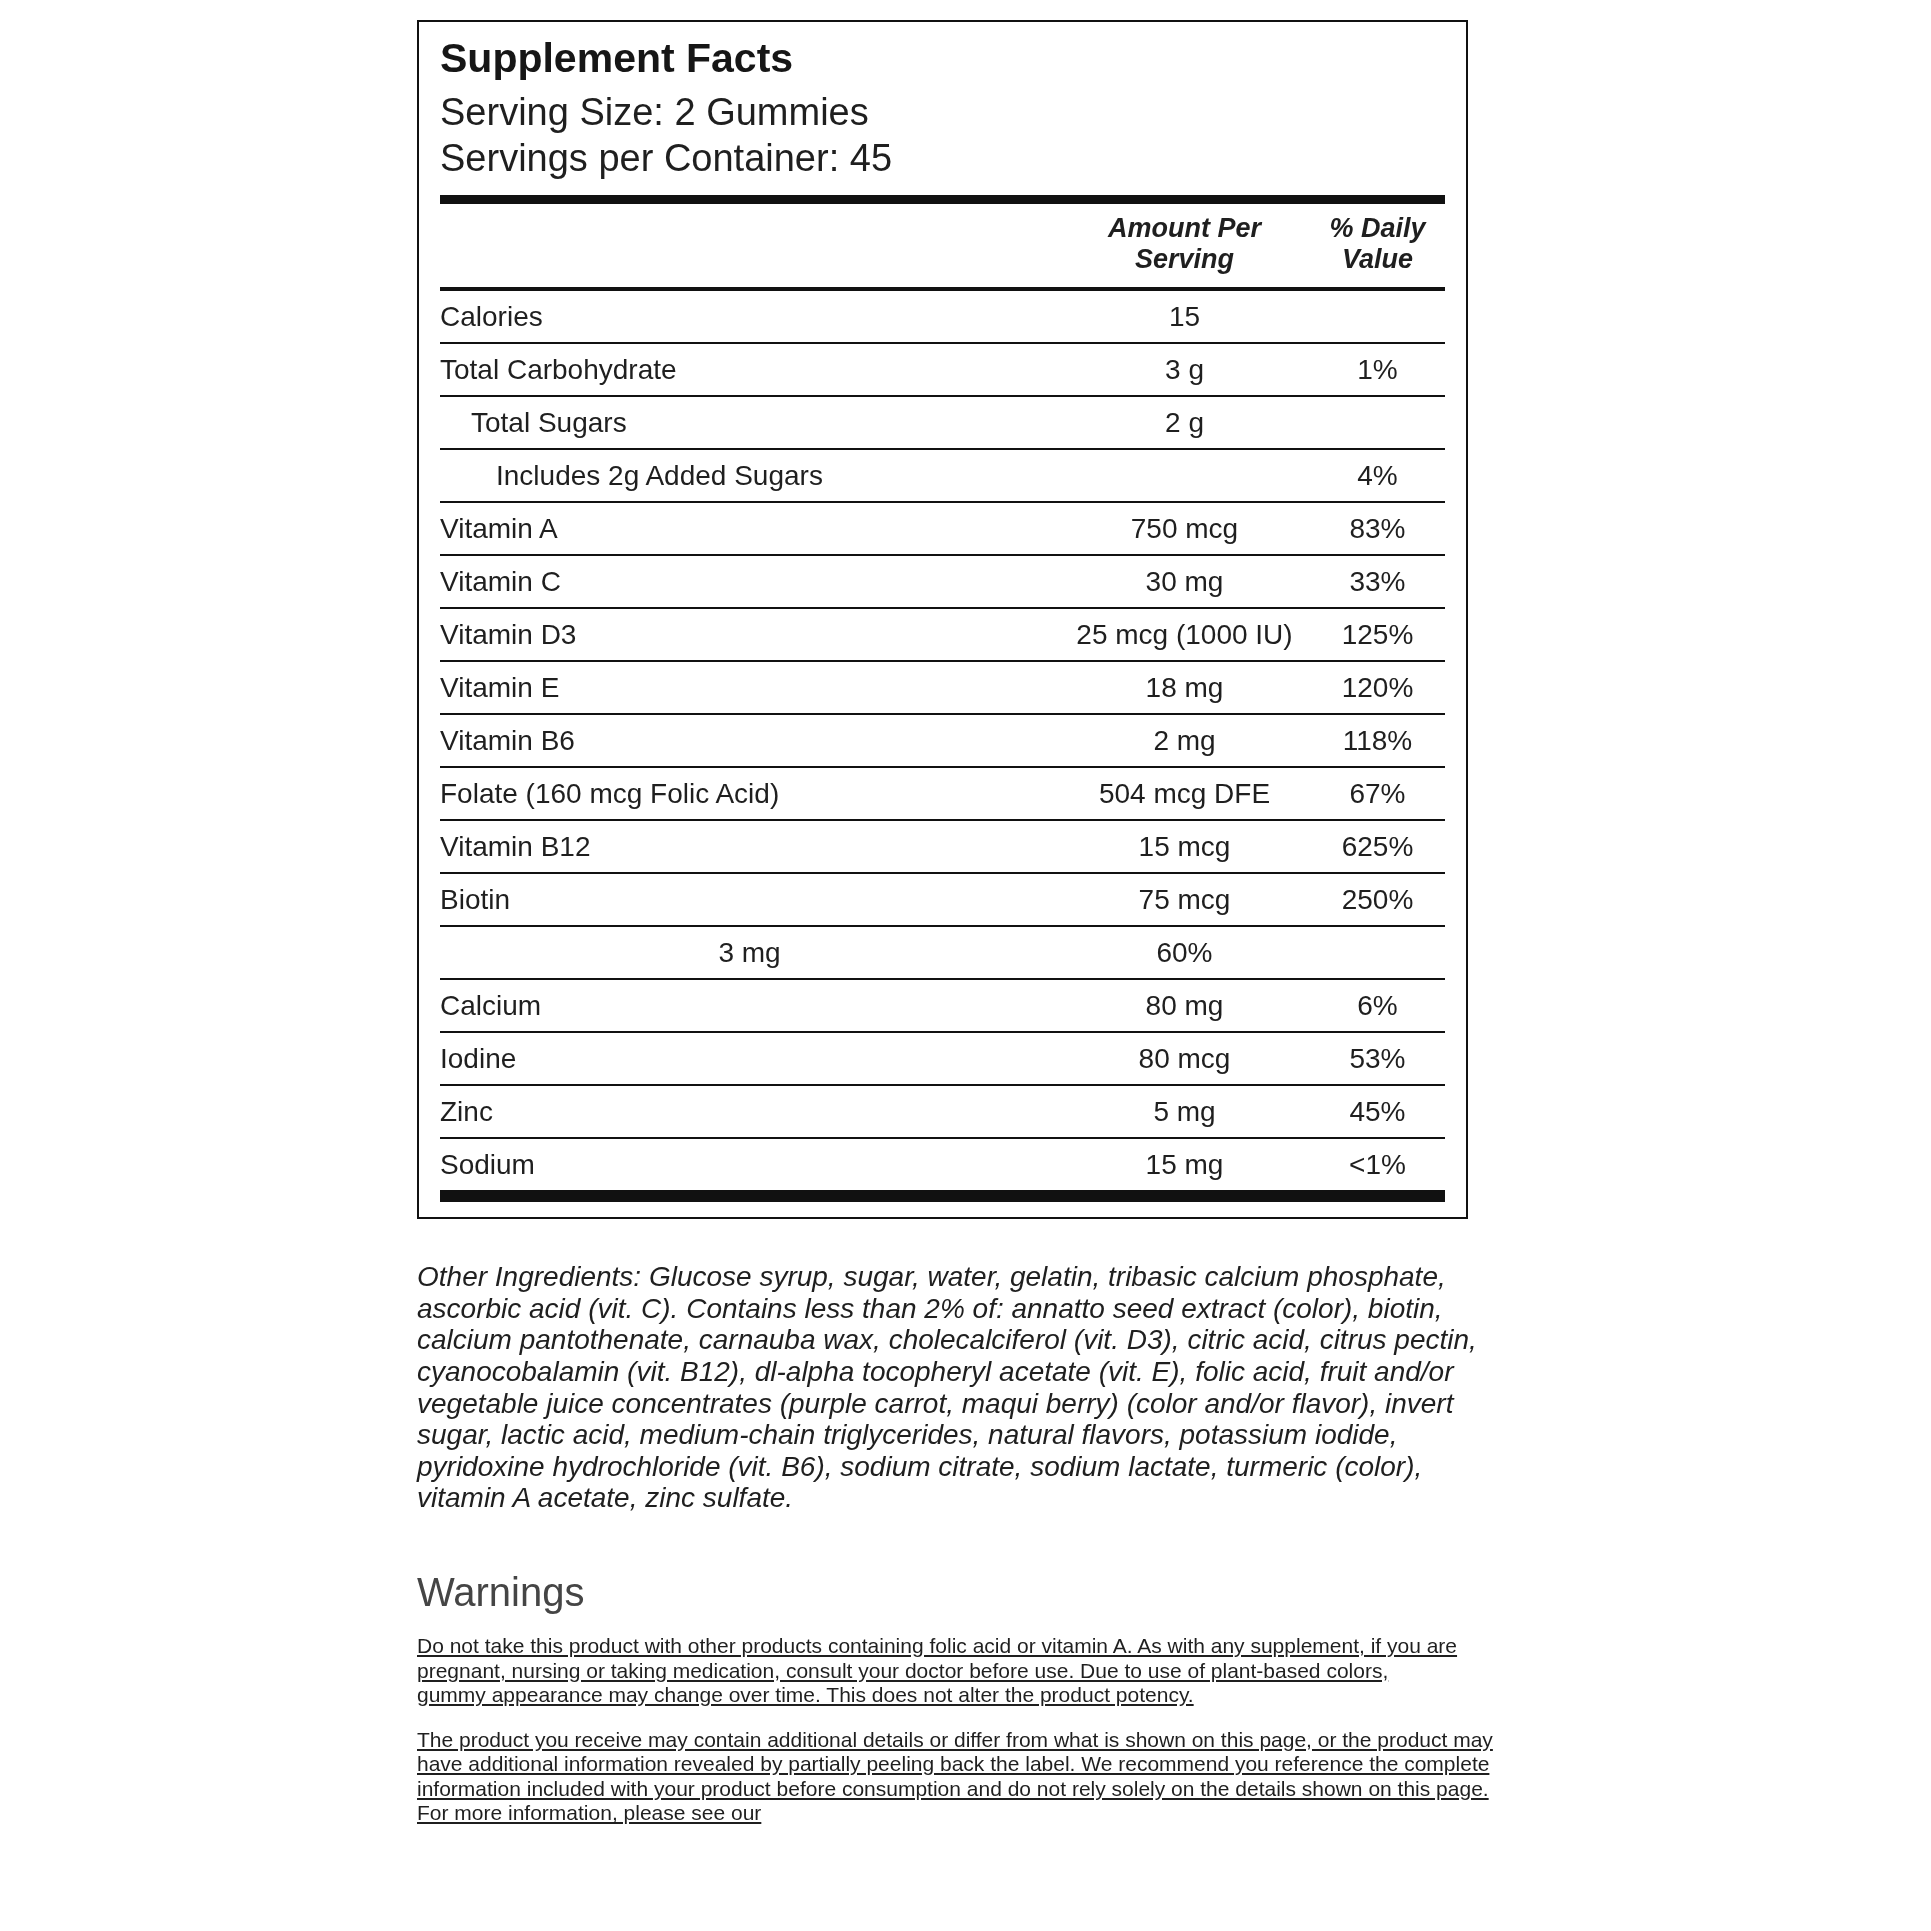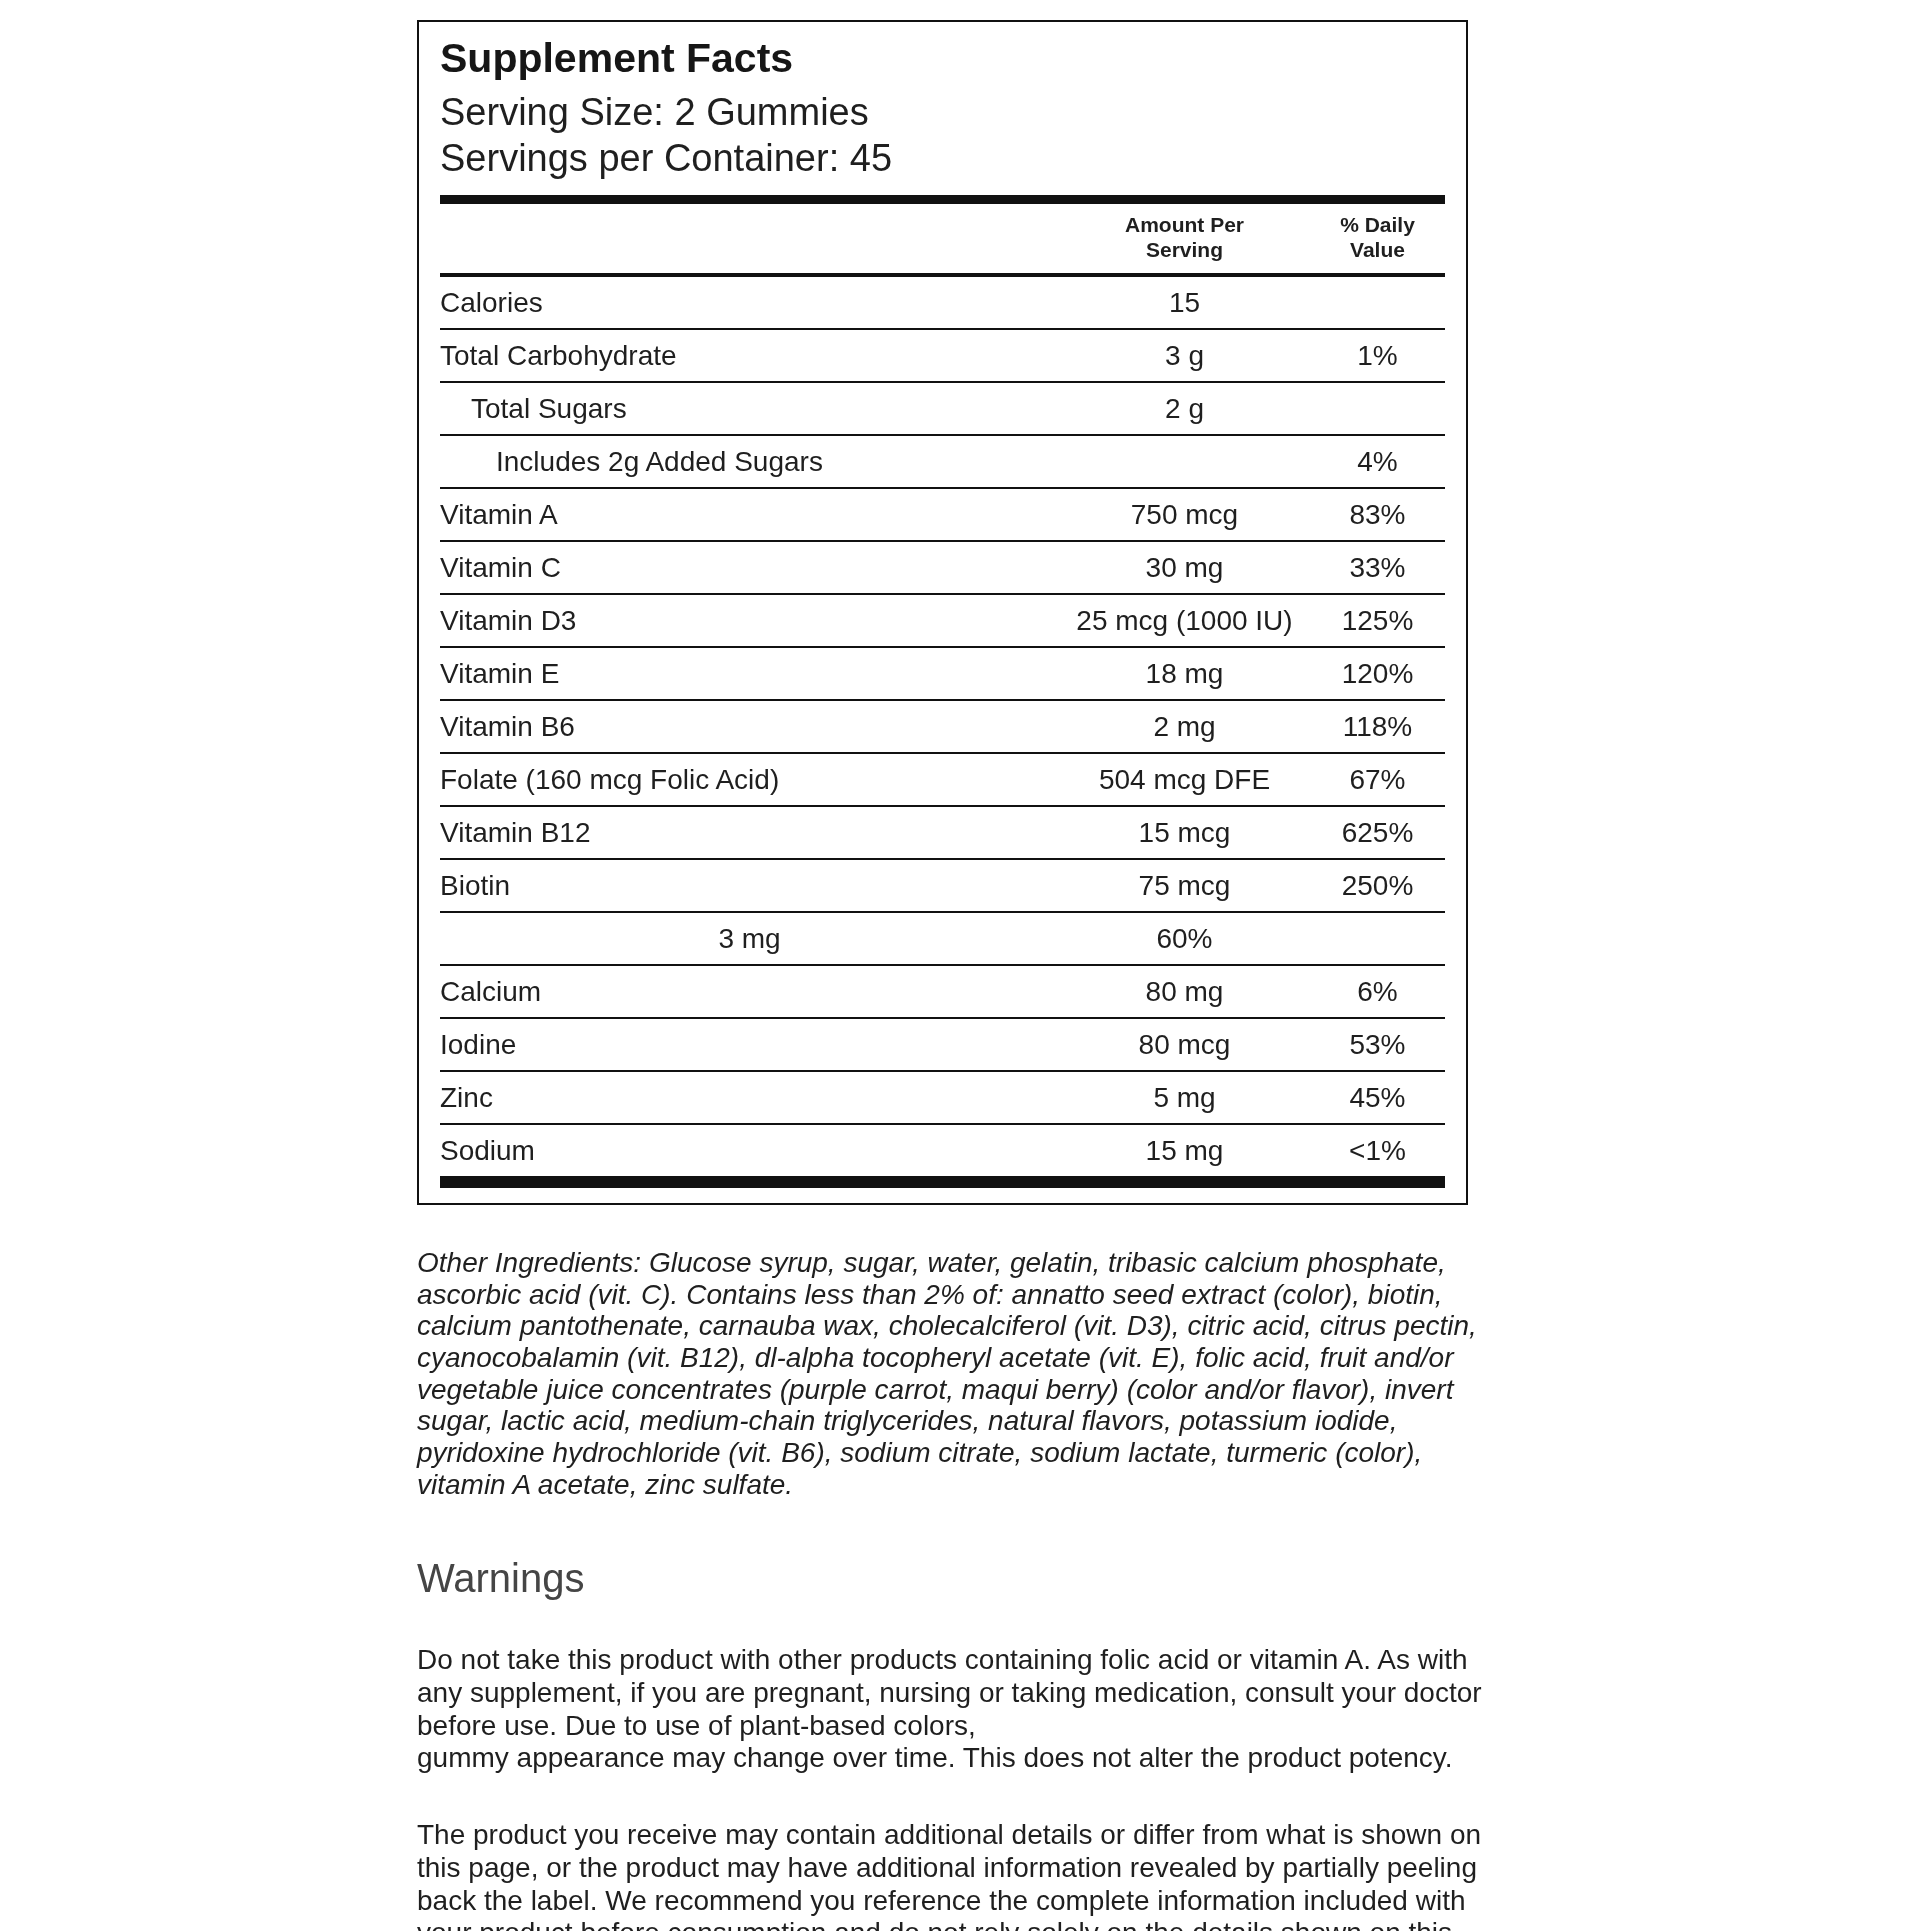--- a/index.html
+++ b/index.html
@@ -44,23 +44,24 @@
   }
   .bar-thick {
     height: 8.7px;
     background: #111111;
     margin-top: 13.5px;
   }
   .sf-header {
     display: grid;
     grid-template-columns: 1fr 251px 135px;
     font-weight: 700;
-    font-size: 21px;
+    font-size: 27px;
     padding: 9.7px 0 11.6px 0;
     border-bottom: 4.8px solid #111111;
+    font-style: italic;
   }
   .sf-header .c-amt, .sf-header .c-dv {
     text-align: center;
     white-space: pre-line;
     line-height: 1.15;
   }
   .sf-row {
     display: grid;
     grid-template-columns: 1fr 251px 135px;
     align-items: center;
@@ -85,25 +86,26 @@
     color: #1f1f1f;
   }
   .warnings-heading {
     margin: 56px 0 0 0;
     font-size: 40px;
     font-weight: 400;
     color: #454545;
     line-height: 1.1;
   }
   .body-par {
-    margin: 44px 0 0 0;
+    margin: 20px 0 0 0;
     width: 1089px;
-    font-size: 28px;
+    font-size: 21px;
     line-height: 1.17;
     color: #1f1f1f;
+    text-decoration: underline;
   }
   .pre-line { white-space: pre-line; }
 </style>
 </head>
 <body>
 
 <div class="page">
   <div class="content">
 
     <div class="sf-box">

